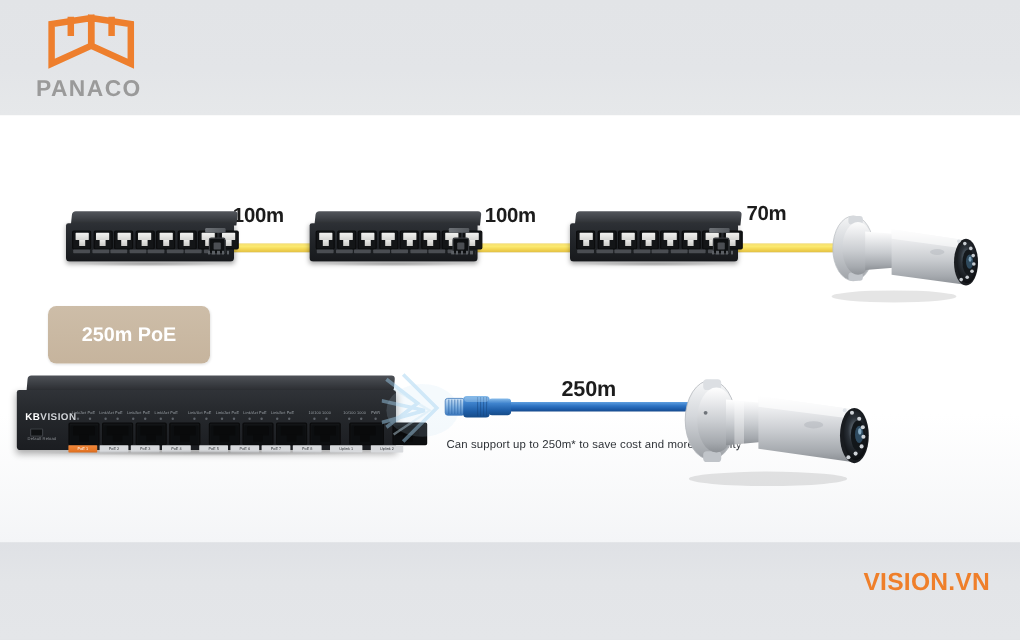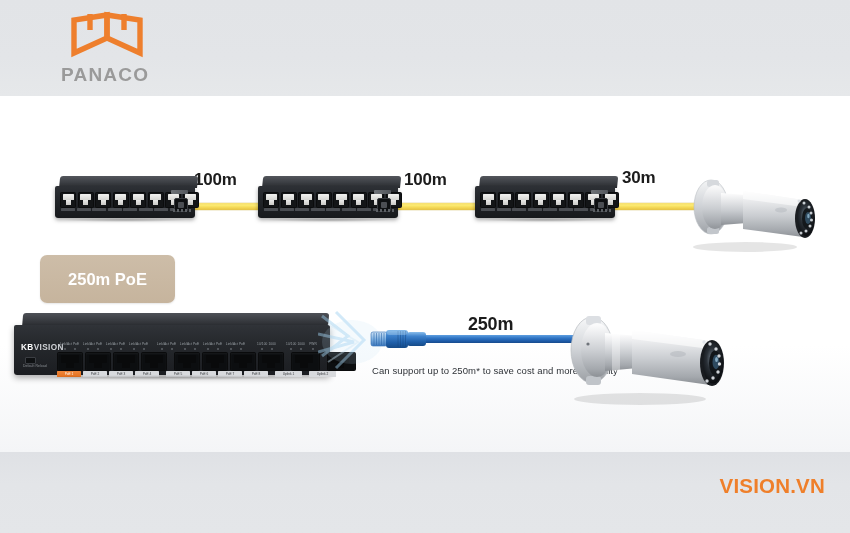--- a/index.html
+++ b/index.html
@@ -13,21 +13,21 @@
 
   
   .band-top{position:absolute;left:0;top:0;width:850px;height:96px;
     background:linear-gradient(180deg,#e2e4e7 0%,#e3e5e8 60%,#e6e8ea 100%);}
   .band-main{position:absolute;left:0;top:96px;width:850px;height:356px;
     background:linear-gradient(180deg,#ffffff 0%,#ffffff 70%,#f4f5f7 100%);}
   .band-bottom{position:absolute;left:0;top:452px;width:850px;height:81px;
     background:linear-gradient(180deg,#dfe1e5 0%,#e3e5e8 40%,#e4e6e9 100%);}
 
   
-  .logo{position:absolute;left:22px;top:10px;width:120px;height:78px;margin-left:31px;}
+  .logo{position:absolute;left:22px;top:10px;width:120px;height:78px;}
   .logo-mark{position:absolute;left:14px;top:0;width:80px;height:52px;}
   .logo-text{position:absolute;left:8px;top:54px;width:110px;
     font-size:19px;font-weight:700;letter-spacing:1.2px;color:#9a9a9a;
     font-family:"Liberation Sans", sans-serif;}
 
   
   .badge{position:absolute;border-radius:7px;
     background:linear-gradient(180deg,#cdbda8 0%,#c6b49d 100%);
     color:#ffffff;font-weight:700;display:flex;align-items:center;
     justify-content:center;box-shadow:0 1px 2px rgba(0,0,0,.10);}
@@ -174,21 +174,21 @@
   </div>
 
   <div class="badge" id="badge-250">250m PoE</div>
 
   <div class="ycable" id="yc-1"></div>
   <div class="ycable" id="yc-2"></div>
   <div class="ycable" id="yc-3"></div>
 
   <div class="dist" id="dist-1">100m</div>
   <div class="dist" id="dist-2">100m</div>
-  <div class="dist" id="dist-3">30m</div>
+  <div class="dist" id="dist-3">70m</div>
 
   <div class="sw" id="sw-1">
     <div class="sw-top"></div>
     <div class="sw-face">
       <div class="port-row">
         <span class="port"></span>
         <span class="port"></span>
         <span class="port"></span>
         <span class="port"></span>
         <span class="port"></span>

